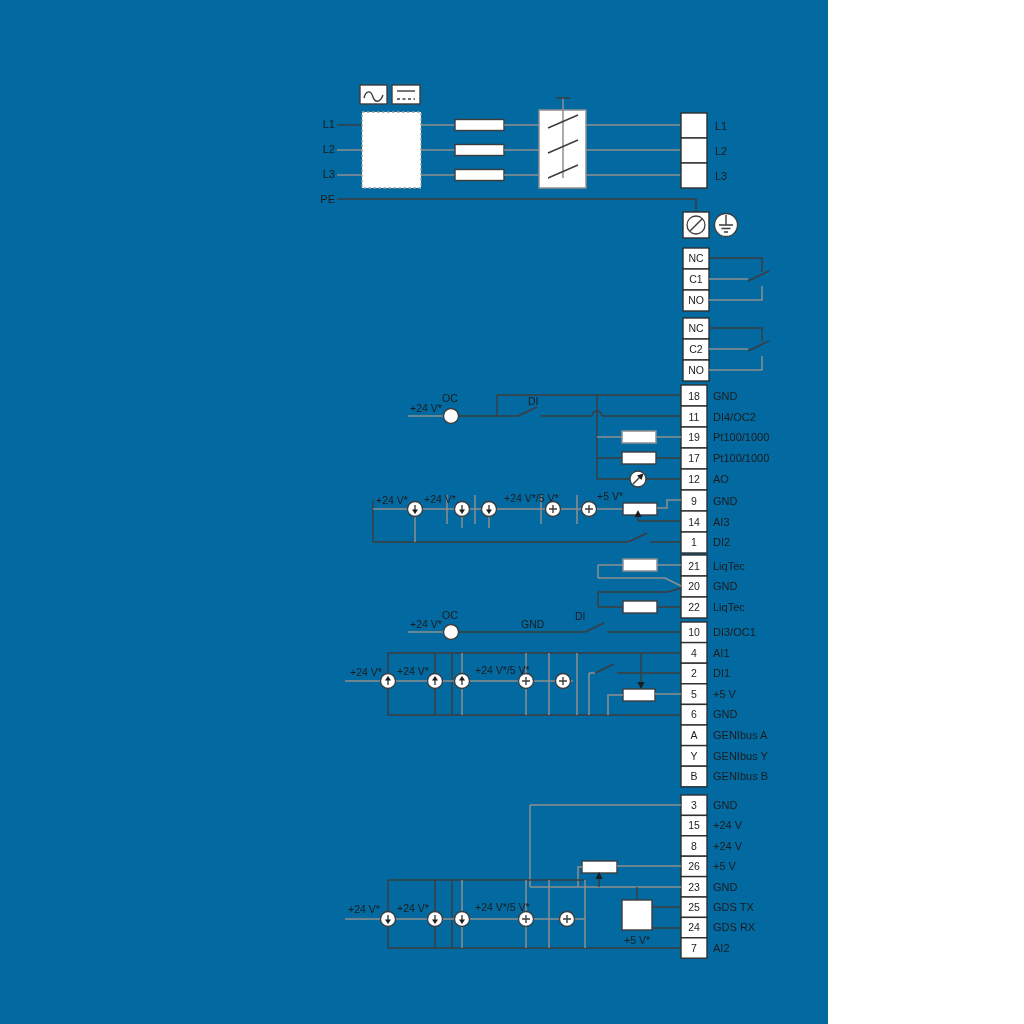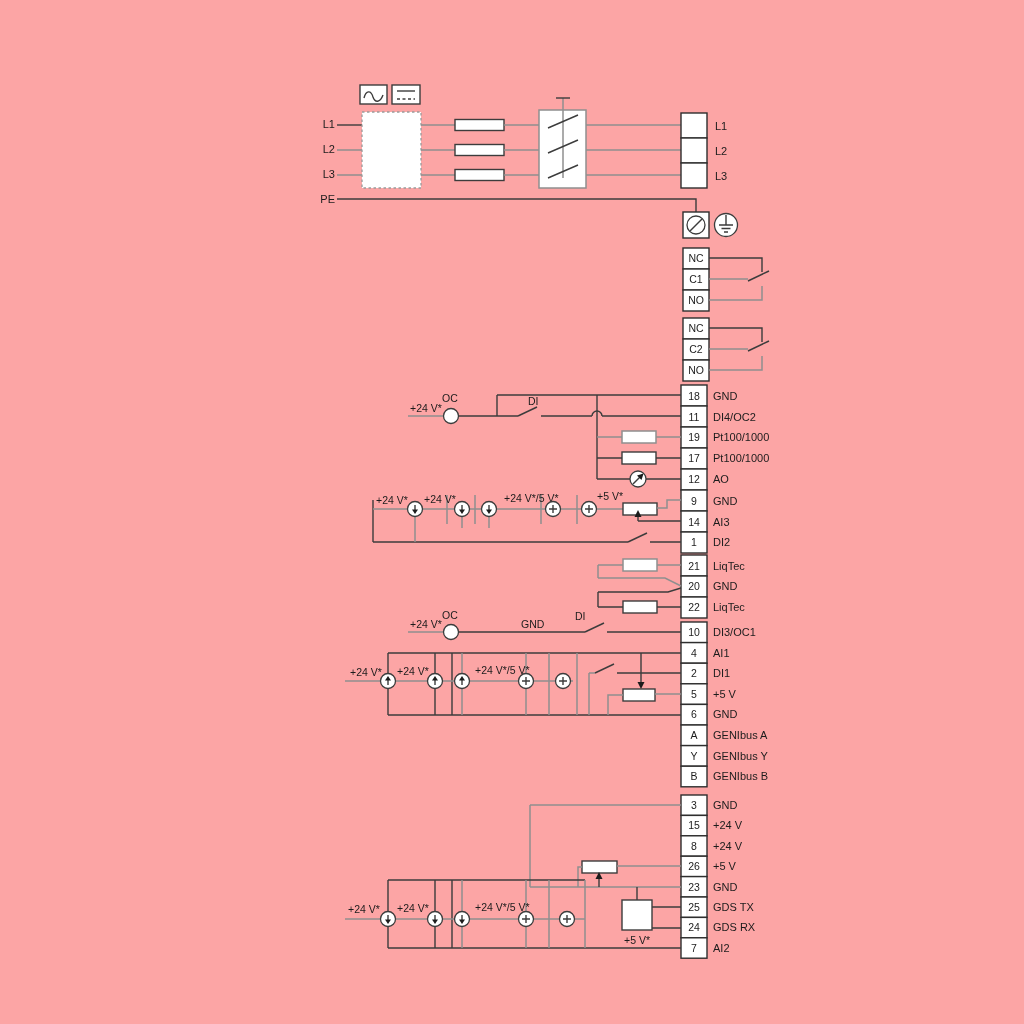--- a/index.html
+++ b/index.html
@@ -1,16 +1,16 @@
 <!DOCTYPE html>
 <html><head>
 <meta charset="utf-8">
 <style>
   html,body{margin:0;padding:0;background:#fff;}
-  #stage{position:relative;width:1024px;height:1024px;background:#fca5a5;overflow:hidden;}
+  #stage{position:relative;width:828px;height:1024px;background:#0369a1;overflow:hidden;}
   svg text{font-family:"Liberation Sans","DejaVu Sans",sans-serif;fill:#1c1c1c;}
   .n{font-size:10.5px;text-anchor:middle;}
   .l{font-size:11px;}
   .a{font-size:10.5px;}
   .am{font-size:10.5px;text-anchor:middle;}
   .e{font-size:11px;text-anchor:end;}
   .wd{stroke:#3c3c3c;stroke-width:1.4;fill:none;}
   .wg{stroke:#8f8f8f;stroke-width:1.5;fill:none;}
   .cell{fill:#ffffff;stroke:#2e2e2e;stroke-width:1.4;}
   .rd{fill:#ffffff;stroke:#3c3c3c;stroke-width:1.4;}

